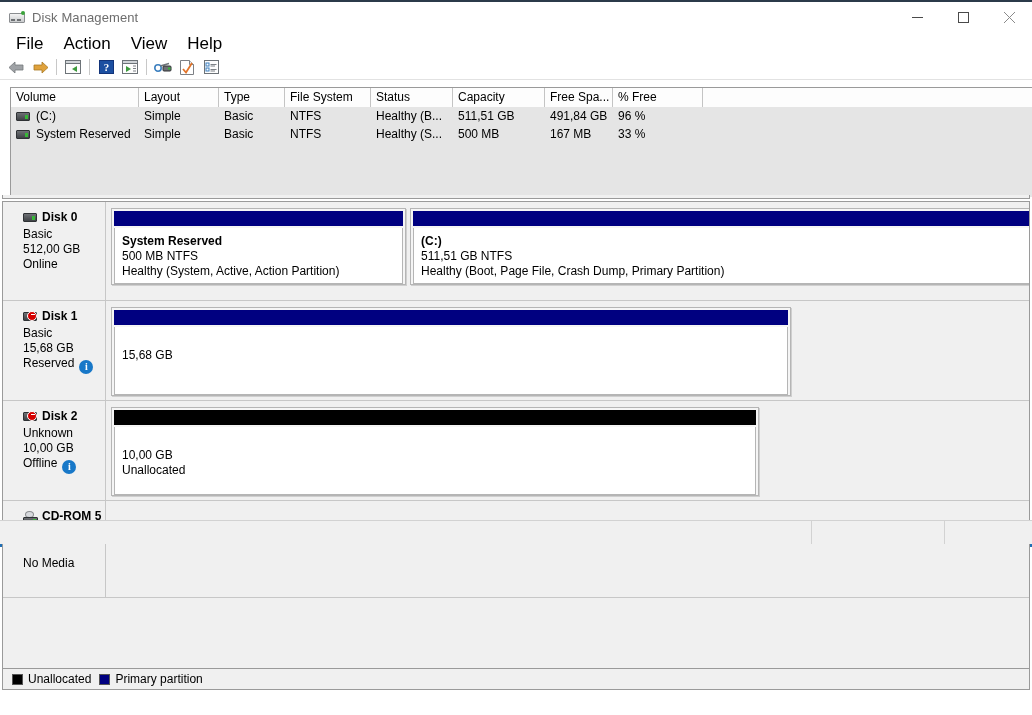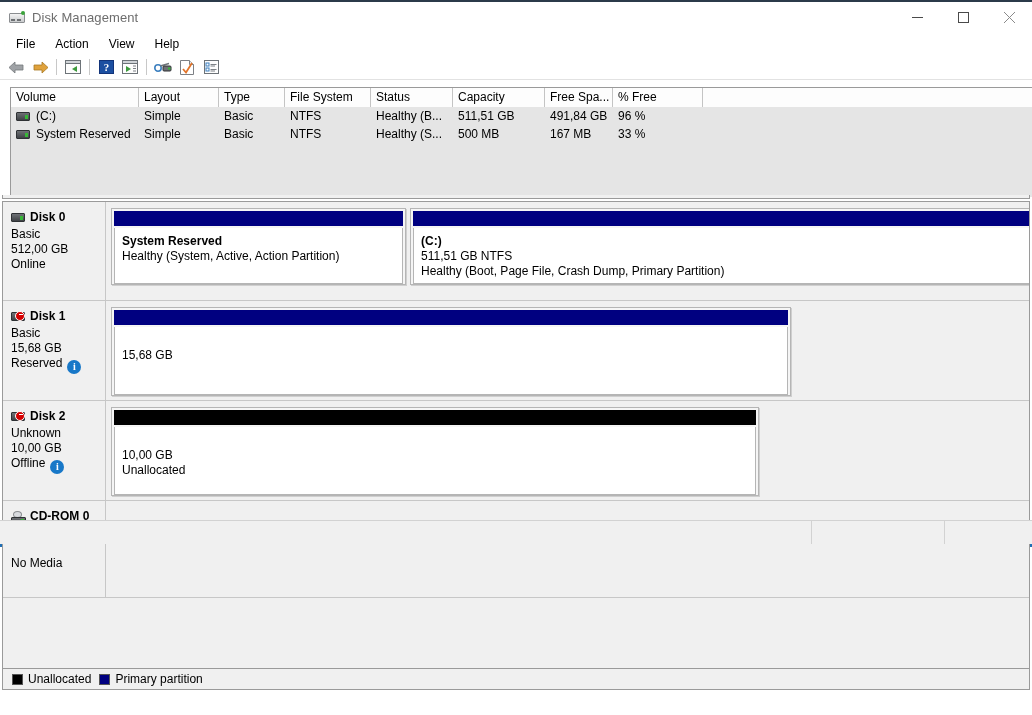--- a/index.html
+++ b/index.html
@@ -60,21 +60,21 @@
   }
   .win-btn svg { display:block; }
 
   
   .menubar {
     height: 22px;
     display: flex;
     align-items: center;
     padding-left: 6px;
     background: #ffffff;
-    font-size: 12px;
+    font-size: 17px;
   }
   .menu-item {
     padding: 2px 10px;
     color: #000;
   }
 
   
   .toolbar {
     height: 25px;
     display: flex;
@@ -162,21 +162,21 @@
     position: relative;
     display: flex;
     border-bottom: 1px solid #c7c7c7;
     background: #f0f0f0;
   }
   .disk-info {
     width: 103px;
     flex: none;
     background: #f0f0f0;
     border-right: 1px solid #c7c7c7;
-    padding: 8px 0 0 8px;
+    padding: 8px 0 0 20px;
     font-size: 12px;
     line-height: 15px;
   }
   .disk-title {
     font-weight: bold;
     display: flex; align-items: center;
     margin-bottom: 2px;
   }
   .hdd-icon {
     width: 14px; height: 9px;
@@ -457,20 +457,21 @@
         </div>
         <div>Basic</div>
         <div>512,00 GB</div>
         <div>Online</div>
       </div>
       <div class="disk-slices">
         <div class="slice" style="width:295px;height:77px">
           <div class="slice-cap primary"></div>
           <div class="slice-body" style="height:56px">
             <div class="slice-title">System Reserved</div>
+            <div>500 MB NTFS</div>
             <div>Healthy (System, Active, Action Partition)</div>
           </div>
         </div>
         <div class="slice" style="width:623px;height:77px">
           <div class="slice-cap primary"></div>
           <div class="slice-body" style="height:56px">
             <div class="slice-title">(C:)</div>
             <div>511,51 GB NTFS</div>
             <div>Healthy (Boot, Page File, Crash Dump, Primary Partition)</div>
           </div>
@@ -525,21 +526,21 @@
       </div>
     </div>
 
     <div class="diskrow" style="height:97px">
       <div class="disk-info">
         <div class="disk-title">
           <span class="cd-icon">
             <span class="disc"></span>
               <span class="tray"></span>
           </span>
-          <span>CD-ROM 0</span>
+          <span>CD-ROM 5</span>
         </div>
         <div>DVD (D:)</div>
         <div style="height:15px"></div>
         <div>No Media</div>
       </div>
       <div class="disk-slices"></div>
     </div>
 
   </div>
 

